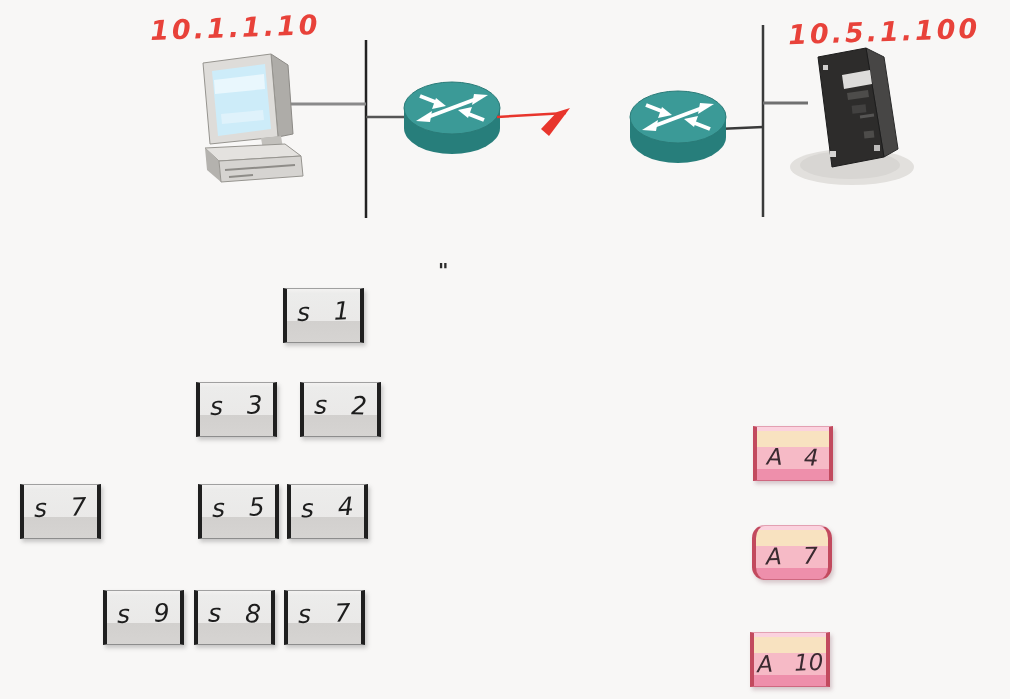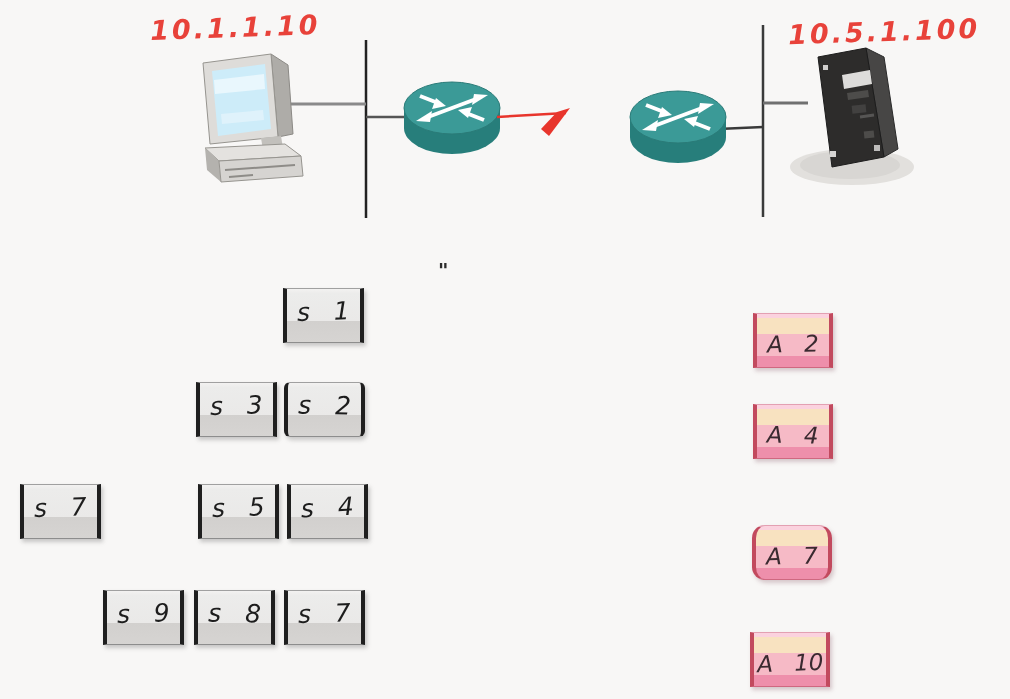--- a/index.html
+++ b/index.html
@@ -155,21 +155,21 @@
   <div class="ip-label" id="server-ip">10.5.1.100</div>
 
   <div class="quote-mark">"</div>
 
   <div class="seg-box" style="left:283px;top:288px;">
     <span class="seg-label">s 1</span>
   </div>
   <div class="seg-box" style="left:196px;top:382px;">
     <span class="seg-label">s 3</span>
   </div>
-  <div class="seg-box" style="left:284px;top:382px;border-radius:6px;">
+  <div class="seg-box" style="left:300px;top:382px;">
     <span class="seg-label" style="transform:rotate(1deg);">s 2</span>
   </div>
   <div class="seg-box" style="left:20px;top:484px;">
     <span class="seg-label">s 7</span>
   </div>
   <div class="seg-box" style="left:198px;top:484px;">
     <span class="seg-label">s 5</span>
   </div>
   <div class="seg-box" style="left:287px;top:484px;">
     <span class="seg-label" style="transform:rotate(-3deg);">s 4</span>
@@ -177,24 +177,21 @@
   <div class="seg-box" style="left:103px;top:590px;">
     <span class="seg-label">s 9</span>
   </div>
   <div class="seg-box" style="left:194px;top:590px;">
     <span class="seg-label" style="transform:rotate(1deg);">s 8</span>
   </div>
   <div class="seg-box" style="left:284px;top:590px;">
     <span class="seg-label" style="transform:rotate(-2deg);">s 7</span>
   </div>
 
-  <div class="ack-box" style="left:753px;top:313px;">
-    <span class="ack-label">A 2</span>
-  </div>
-  <div class="ack-box" style="left:753px;top:404px;">
+  <div class="ack-box" style="left:753px;top:426px;">
     <span class="ack-label" style="transform:rotate(1deg);">A 4</span>
   </div>
   <div class="ack-box" style="left:752px;top:525px;border-radius:13px;">
     <span class="ack-label">A 7</span>
   </div>
   <div class="ack-box" style="left:750px;top:632px;">
     <span class="ack-label" style="transform:rotate(-2deg);">A 10</span>
   </div>
 
 </div>

